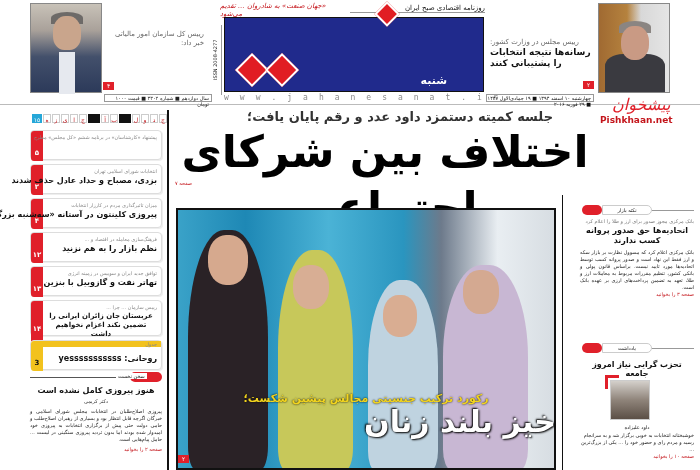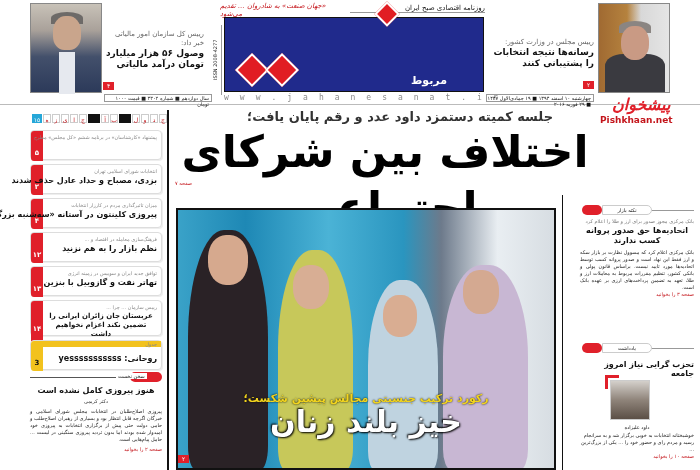--- a/index.html
+++ b/index.html
@@ -18,27 +18,27 @@
 #left-info{position:absolute;left:104px;top:94px;width:108px;height:8px;border:1px solid #999;font-size:5px;line-height:6px;color:#222;text-align:right;padding-right:2px;direction:rtl}
 #issn{position:absolute;left:212px;top:25px;width:10px;height:70px;font-size:5px;writing-mode:vertical-rl;transform:rotate(180deg);text-align:center;color:#222;border-left:1px solid #999}
 #logo{position:absolute;left:224px;top:17px;width:260px;height:75px;background:#202a8c;border:1px solid #111;overflow:hidden}
 #logo .word{position:absolute;left:10px;top:4px;font-size:56px;font-weight:bold;color:#fff;font-family:"DejaVu Serif",serif;direction:rtl;letter-spacing:-2px}
 #logo .small{position:absolute;right:36px;bottom:4px;font-size:11px;color:#fff;font-weight:bold;direction:rtl}
 .diamond{position:absolute;width:24px;height:24px;background:#e11d23;transform:rotate(45deg);border:2px solid #fff}
 #tagline{position:absolute;left:220px;top:2px;width:115px;font-size:7px;color:#c4161c;font-style:italic;direction:rtl;text-align:left}
 #subtitle{position:absolute;left:350px;top:4px;width:135px;font-size:7px;color:#111;text-align:right;direction:rtl;border-bottom:1px solid #999}
 #url{position:absolute;left:224px;top:93px;width:260px;height:10px;font-size:8px;color:#8a8a8a;letter-spacing:11px;text-align:center;font-family:"DejaVu Sans Mono",monospace}
 #date-bar{position:absolute;left:486px;top:94px;width:108px;height:8px;border:1px solid #999;font-size:5px;line-height:6px;text-align:right;padding-right:2px;direction:rtl}
-#right-story{position:absolute;left:490px;top:38px;width:104px;text-align:right;direction:rtl}
+#right-story{position:absolute;left:490px;top:38px;width:104px;text-align:left;direction:rtl}
 #right-pg{position:absolute;left:583px;top:81px}
 #right-photo{position:absolute;left:598px;top:3px;width:72px;height:90px;background:linear-gradient(90deg,#a06a32 0%,#b5823e 40%,#d8d8d8 60%,#e5e5e5 100%);border:1px solid #888;overflow:hidden}
 #right-photo .suit{position:absolute;left:6px;top:50px;width:60px;height:40px;background:#3a3a40;border-radius:30% 30% 0 0}
 #right-photo .face{position:absolute;left:22px;top:22px;width:28px;height:34px;border-radius:45%;background:#c99a84}
 #right-photo .hair{position:absolute;left:20px;top:17px;width:32px;height:12px;border-radius:50% 50% 0 0;background:#8a8582}
-#watermark{position:absolute;left:612px;top:95px;font-size:16px;color:#e0202a;font-style:italic;font-weight:bold;direction:rtl}
+#watermark{position:absolute;left:612px;top:95px;font-size:16px;color:#e0202a;font-style:italic;font-weight:normal;direction:rtl}
 #watermark-url{position:absolute;left:600px;top:115px;font-size:9px;color:#c4161c;font-weight:bold}
 
 #alpha{position:absolute;left:32px;top:114px;height:9px;display:flex;gap:1px;direction:ltr}
 #alpha span{display:inline-block;width:8px;height:9px;font-size:6px;text-align:center;line-height:9px;border:1px solid #ccc;color:#c4161c}
 #alpha span.blk{background:#111;border-color:#111;width:12px}
 #alpha span.num{background:#26a7d8;color:#fff;border-color:#26a7d8;width:10px}
 .lbox{position:absolute;left:30px;width:132px;height:30px;border:1px solid #ddd;border-radius:4px;background:#fff;box-shadow:1px 1px 0 #eee}
 .lbox .tab{position:absolute;left:0;top:0;width:12px;height:30px;background:#e0202a;border-radius:3px 0 0 3px;color:#fff;font-size:7px;font-weight:bold;text-align:center;padding-top:18px}
 .lbox .k{position:absolute;right:4px;top:3px;font-size:5px;color:#888;direction:rtl}
 .lbox .h{position:absolute;right:4px;top:11px;font-size:8px;font-weight:bold;direction:rtl;white-space:nowrap}
@@ -56,65 +56,64 @@
 #essay .b{font-size:5px;line-height:7px;text-align:justify;margin-top:4px;color:#222}
 #essay .more{font-size:5px;color:#c4161c;text-align:right;margin-top:3px}
 #left-rule{position:absolute;left:167px;top:110px;height:360px;border-left:2px solid #111}
 
 #kicker-main{position:absolute;left:210px;top:109px;width:380px;text-align:center;font-size:13px;font-weight:bold;color:#333;direction:rtl}
 #headline{position:absolute;left:175px;top:124px;width:420px;text-align:center;font-size:44px;font-weight:bold;color:#000;direction:rtl;letter-spacing:-1px;line-height:56px}
 #hl-pg{position:absolute;left:175px;top:180px;font-size:5px;color:#c4161c}
 #photo{position:absolute;left:176px;top:208px;width:380px;height:262px;border:2px solid #111;overflow:hidden;background:linear-gradient(90deg,#3aa2c8 0%,#1e88b5 18%,#4bb3d6 40%,#2a95bf 60%,#6d7a8b 70%,#e9eef2 85%,#d7dde2 100%)}
 #photo .p{position:absolute;border-radius:45% 45% 10% 10%}
 #photo-kicker{position:absolute;left:176px;top:392px;width:380px;text-align:center;font-size:11px;font-weight:bold;color:#f2d41e;direction:rtl;text-shadow:0 0 2px #000}
-#photo-head{position:absolute;left:176px;top:404px;width:380px;text-align:center;font-size:30px;font-weight:bold;color:#fff;direction:rtl;text-shadow:1px 1px 2px #000,-1px -1px 2px #000}
+#photo-head{position:absolute;left:176px;top:404px;width:380px;font-size:30px;font-weight:bold;color:#fff;direction:rtl;text-shadow:1px 1px 2px #000,-1px -1px 2px #000}
 #photo-pg{position:absolute;left:178px;top:455px}
 
 #right-rule{position:absolute;left:562px;top:195px;height:275px;border-left:1px solid #111}
 .rhdr{position:absolute;left:582px;width:112px;height:10px}
 .rhdr .pill{position:absolute;left:0;top:0;width:20px;height:10px;background:#e0202a;border-radius:5px}
 .rhdr .lbl{position:absolute;left:20px;top:0;width:50px;height:10px;border:1px solid #ccc;border-radius:0 5px 5px 0;font-size:5px;text-align:center;line-height:8px;direction:rtl}
 .rhdr .line{position:absolute;left:70px;right:0;top:5px;border-top:1px solid #999}
 #r1{position:absolute;left:580px;top:218px;width:114px;text-align:right;direction:rtl}
 #r1 .k{font-size:5px;color:#777}
 #r1 .h{font-size:8px;font-weight:bold;text-align:center;line-height:10px;margin-top:2px}
 #r1 .b{font-size:5px;line-height:7px;text-align:justify;margin-top:3px;color:#222}
 #r1 .more{font-size:5px;color:#c4161c}
-#r2-head{position:absolute;left:580px;top:360px;width:114px;text-align:right;font-size:8px;font-weight:bold;direction:rtl}
+#r2-head{position:absolute;left:580px;top:360px;width:114px;text-align:center;font-size:8px;font-weight:bold;direction:rtl}
 #r2-photo{position:absolute;left:610px;top:380px;width:40px;height:40px;border:1px solid #ccc;background:linear-gradient(180deg,#d4d0cb 0%,#8f847a 50%,#5b4f46 100%)}
 #r2-photo .bar{position:absolute;left:-6px;top:-6px;width:14px;height:14px;border-left:3px solid #e0202a;border-top:3px solid #e0202a}
 #r2{position:absolute;left:580px;top:424px;width:114px;text-align:right;direction:rtl}
 #r2 .a{font-size:5px;text-align:center}
 #r2 .b{font-size:5px;line-height:7px;margin-top:2px;color:#222}
 #r2 .more{font-size:5px;color:#c4161c}
 #top-rule{position:absolute;left:0;top:104px;width:700px;border-top:1px solid #bbb}
 </style>
 </head>
 <body>
 
 <div id="top-rule"></div>
 
 <div id="left-photo">
   <div class="hair"></div>
   <div class="face"></div>
   <div class="shirt"></div>
 </div>
 <div id="left-story">
   <div class="kicker">رییس کل سازمان امور مالیاتی خبر داد:</div>
-  <div class="head-s">وصول ۵۶ هزار میلیارد تومان درآمد مالیاتی</div>
 </div>
 <span id="left-pg" class="pg">۴</span>
 <div id="left-info">سال دوازدهم ■ شماره ۳۳۰۲ ■ قیمت ۱۰۰۰ تومان</div>
 <div id="issn">ISSN 2008-4277</div>
 
 <div id="tagline">«جهان صنعت» به شادروان ... تقدیم می‌شود</div>
 <div id="subtitle">روزنامه اقتصادی صبح ایران</div>
 
 <div id="logo">
-  <div class="small">مربوط</div>
+  <div class="small">شنبه</div>
   <div class="diamond" style="left:15px;top:40px"></div>
   <div class="diamond" style="left:45px;top:40px"></div>
 </div>
 <div class="diamond" style="left:378px;top:5px;width:18px;height:18px"></div>
 <div id="url">www.jahanesanat.ir</div>
 
 <div id="right-story">
   <div class="kicker">رییس مجلس در وزارت کشور:</div>
   <div class="head-s">رسانه‌ها نتیجه انتخابات را پشتیبانی کنند</div>
 </div>

